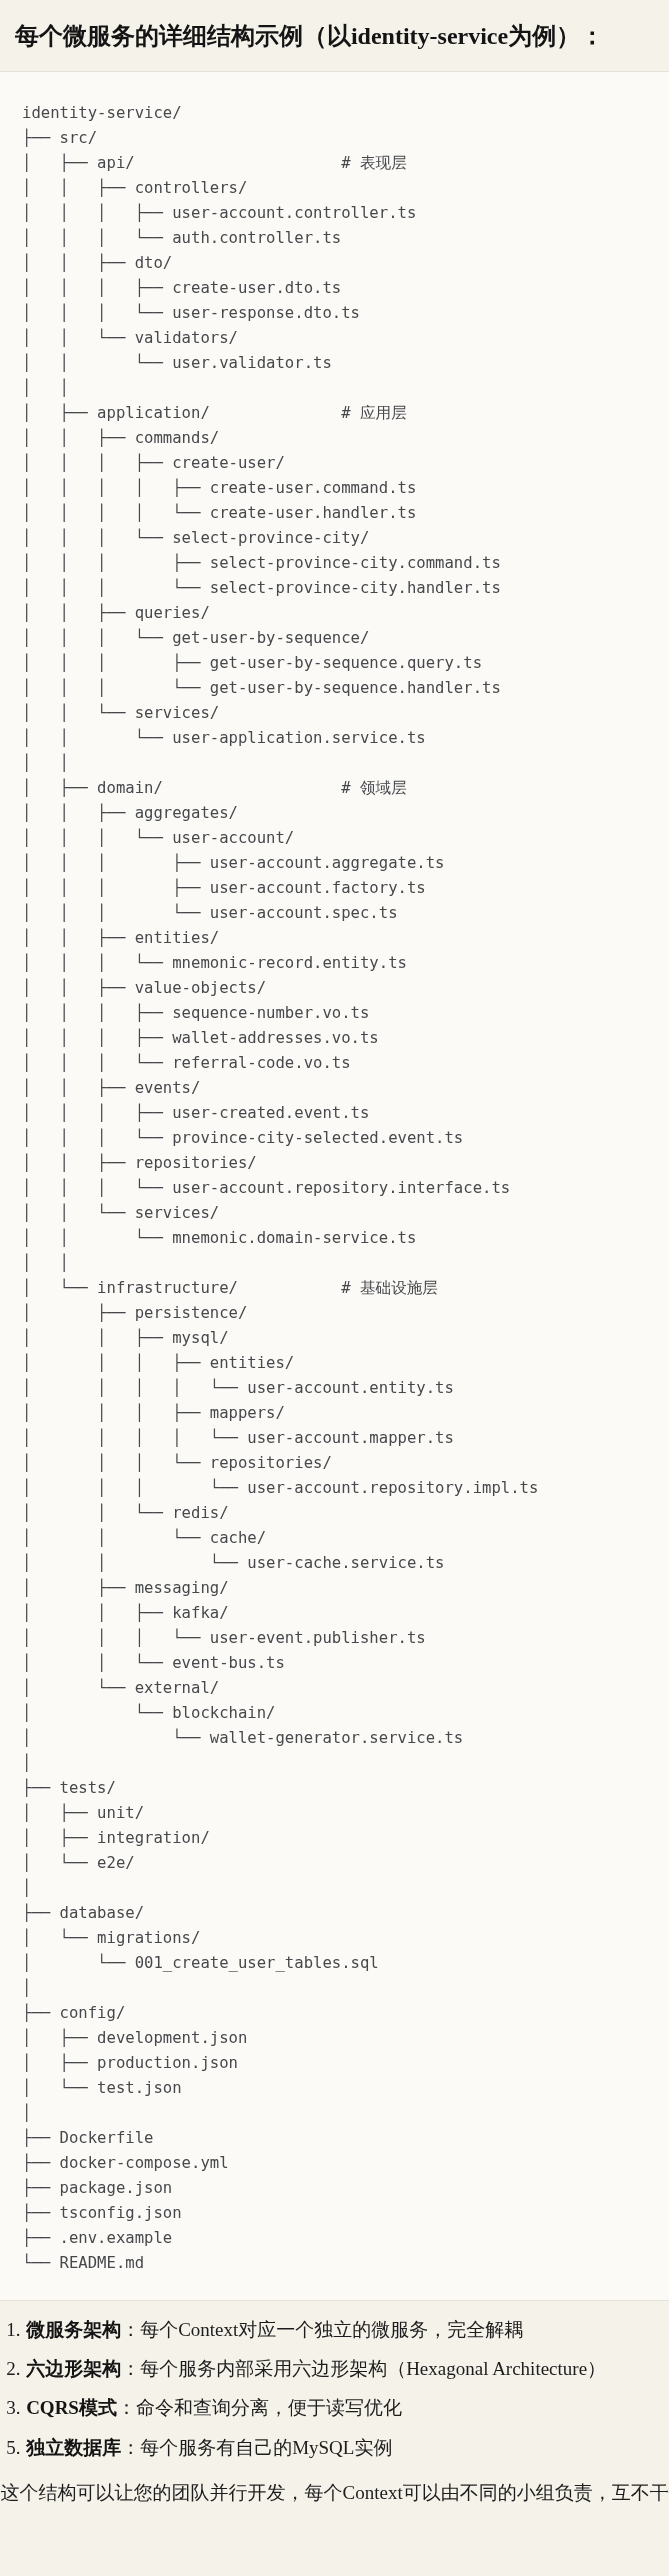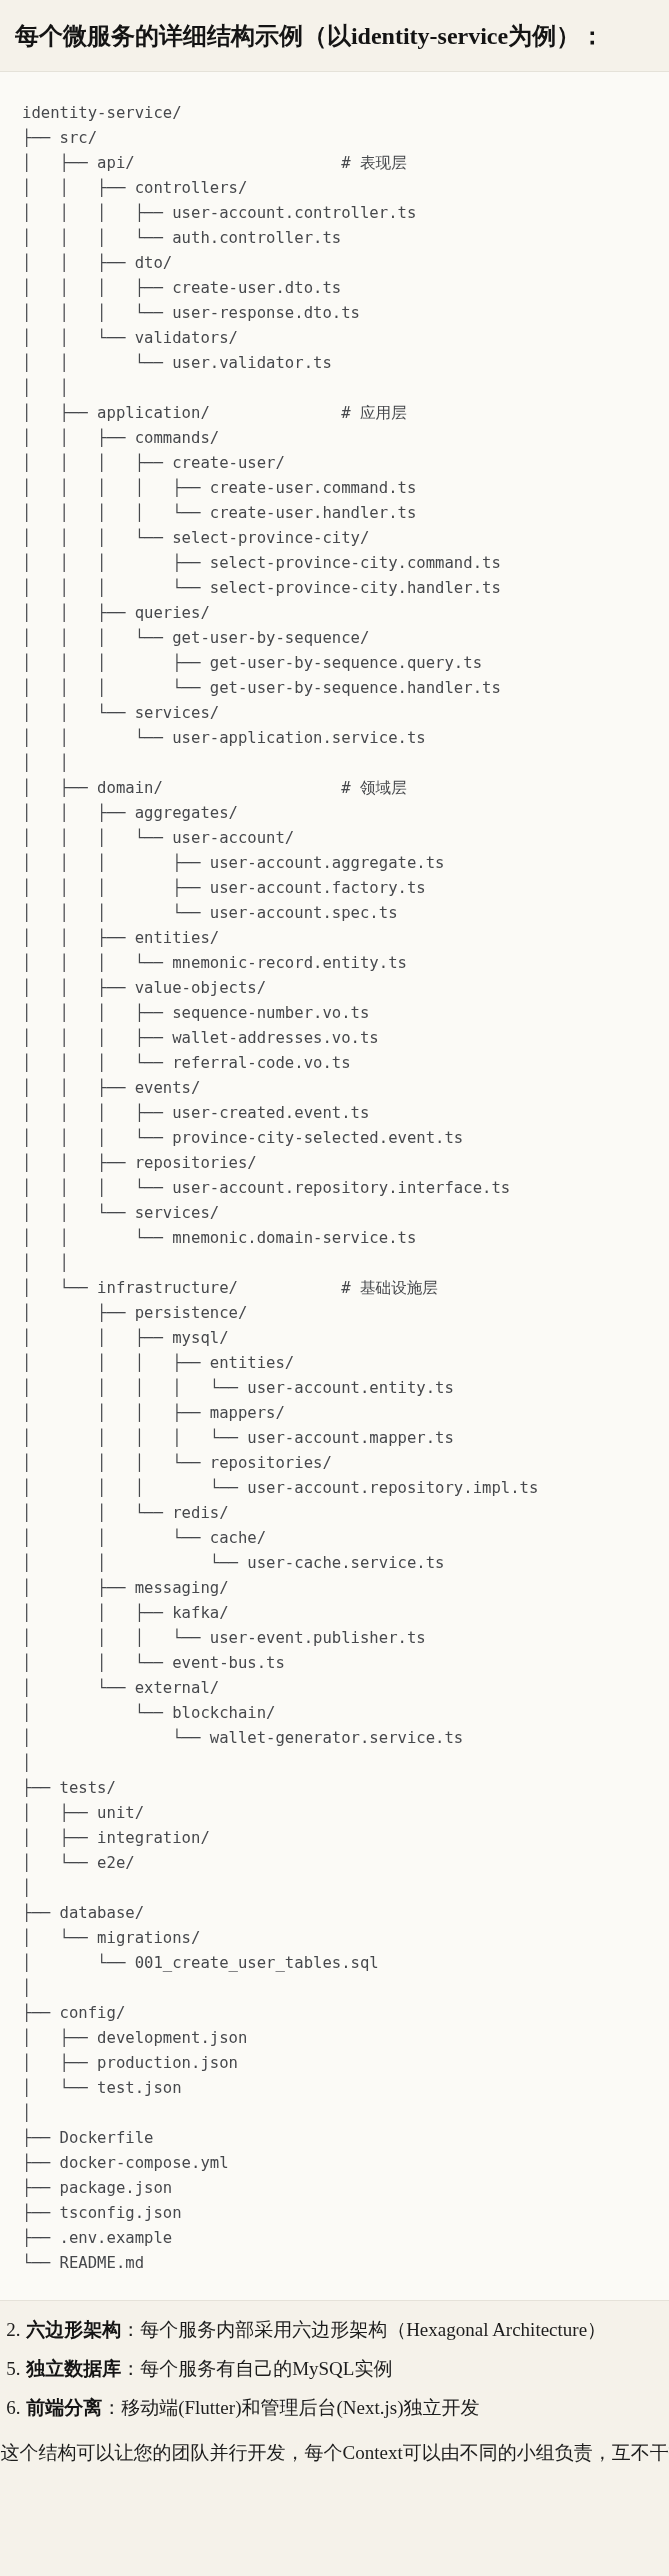--- a/index.html
+++ b/index.html
@@ -167,27 +167,30 @@
 ├── package.json
 ├── tsconfig.json
 ├── .env.example
 └── README.md</pre>
   </div>
 
   <div class="notes">
 
     <div class="note-list">
       <div class="note-item">
+        <span class="note-num">1.</span><span class="note-label">微服务架构</span><span class="note-text">：每个Context对应一个独立的微服务，完全解耦</span>
+      </div>
+      <div class="note-item">
         <span class="note-num">2.</span><span class="note-label">六边形架构</span><span class="note-text">：每个服务内部采用六边形架构（Hexagonal Architecture）</span>
       </div>
       <div class="note-item">
-        <span class="note-num">5.</span><span class="note-label">独立数据库</span><span class="note-text">：每个服务有自己的MySQL实例</span>
+        <span class="note-num">3.</span><span class="note-label">CQRS模式</span><span class="note-text">：命令和查询分离，便于读写优化</span>
       </div>
       <div class="note-item">
-        <span class="note-num">6.</span><span class="note-label">前端分离</span><span class="note-text">：移动端(Flutter)和管理后台(Next.js)独立开发</span>
+        <span class="note-num">5.</span><span class="note-label">独立数据库</span><span class="note-text">：每个服务有自己的MySQL实例</span>
       </div>
     </div>
 
     <p class="footer-para">这个结构可以让您的团队并行开发，每个Context可以由不同的小组负责，互不干扰。</p>
   </div>
 
 </div>
 
 
 </body></html>

